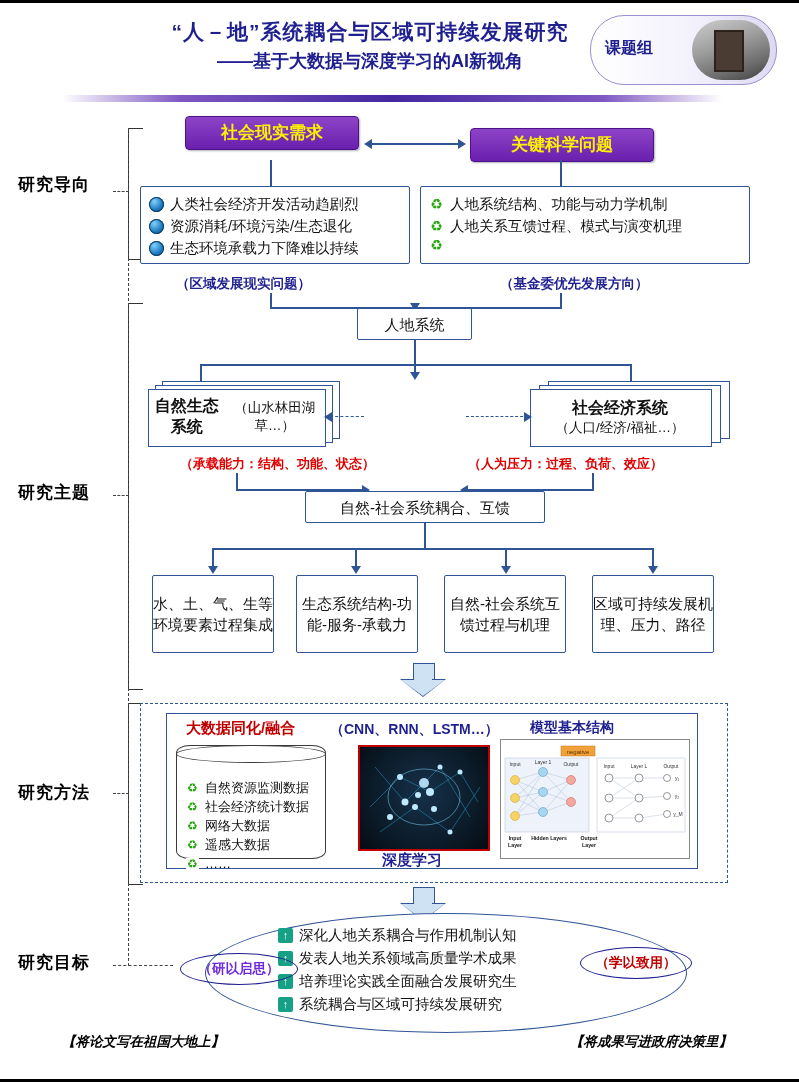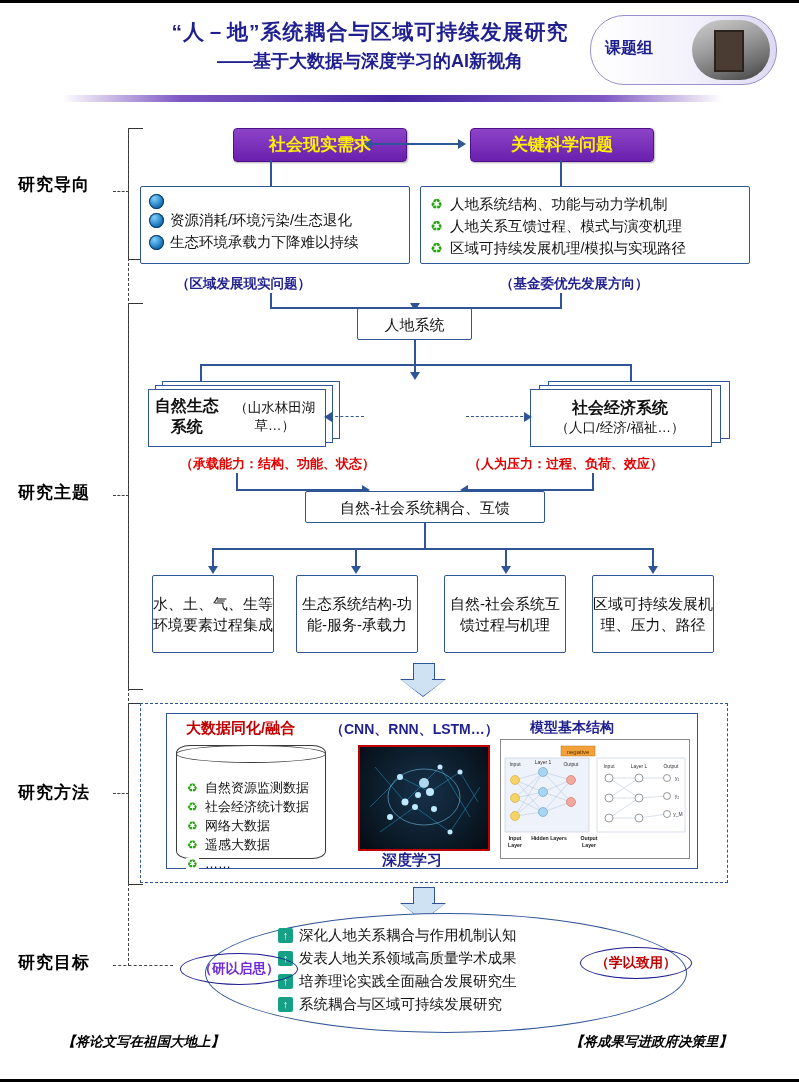--- a/index.html
+++ b/index.html
@@ -133,33 +133,34 @@
   <div class="dash-h" style="left:113px;top:492px;width:16px;"></div>
 
   <div class="axis-label" style="left:18px;top:778px;">研究方法</div>
   <div class="brace" style="left:128px;top:700px;height:180px;"></div>
   <div class="dash-h" style="left:113px;top:790px;width:16px;"></div>
 
   <div class="axis-label" style="left:18px;top:948px;">研究目标</div>
   <div class="dash-h" style="left:113px;top:962px;width:60px;"></div>
   <div class="dash-h" style="left:128px;top:125px;width:0px;height:838px;border-top:none;border-left:1.5px dashed #444;"></div>
 
-  <div class="pbanner" style="left:185px;top:125px;width:172px;margin-left:48px;">社会现实需求</div>
+  <div class="pbanner" style="left:185px;top:113px;width:172px;">社会现实需求</div>
   <div class="pbanner" style="left:470px;top:125px;width:182px;">关键科学问题</div>
 
   <div class="conn conn-h" style="left:372px;top:140px;width:86px;"></div>
   <div class="arrowleft" style="left:364px;top:136px;"></div>
   <div class="arrowright" style="left:458px;top:136px;"></div>
 
   <div class="conn conn-v" style="left:270px;top:157px;height:26px;"></div>
   <div class="conn conn-v" style="left:560px;top:157px;height:26px;"></div>
 
   <div class="bullet-box" style="left:140px;top:183px;width:270px;height:78px;">
     <div class="bline">
         <span class="ico ico-globe"></span>
+        <span>人类社会经济开发活动趋剧烈</span>
       </div>
     <div class="bline">
         <span class="ico ico-globe"></span>
         <span>资源消耗/环境污染/生态退化</span>
       </div>
     <div class="bline">
         <span class="ico ico-globe"></span>
         <span>生态环境承载力下降难以持续</span>
       </div>
   </div>
@@ -168,21 +169,20 @@
     <div class="bline">
         <span class="ico ico-recycle">♻</span>
         <span>人地系统结构、功能与动力学机制</span>
       </div>
     <div class="bline">
         <span class="ico ico-recycle">♻</span>
         <span>人地关系互馈过程、模式与演变机理</span>
       </div>
     <div class="bline">
         <span class="ico ico-recycle">♻</span>
-        <span>区域可持续发展机理/模拟与实现路径</span>
       </div>
   </div>
 
   <div class="note-blue" style="left:176px;top:272px;">（区域发展现实问题）</div>
   <div class="note-blue" style="left:500px;top:272px;">（基金委优先发展方向）</div>
 
   <div class="conn conn-v" style="left:270px;top:290px;height:14px;"></div>
   <div class="conn conn-v" style="left:560px;top:290px;height:14px;"></div>
   <div class="conn conn-h" style="left:270px;top:304px;width:292px;"></div>
   <div class="conn conn-v" style="left:414px;top:304px;height:12px;"></div>

